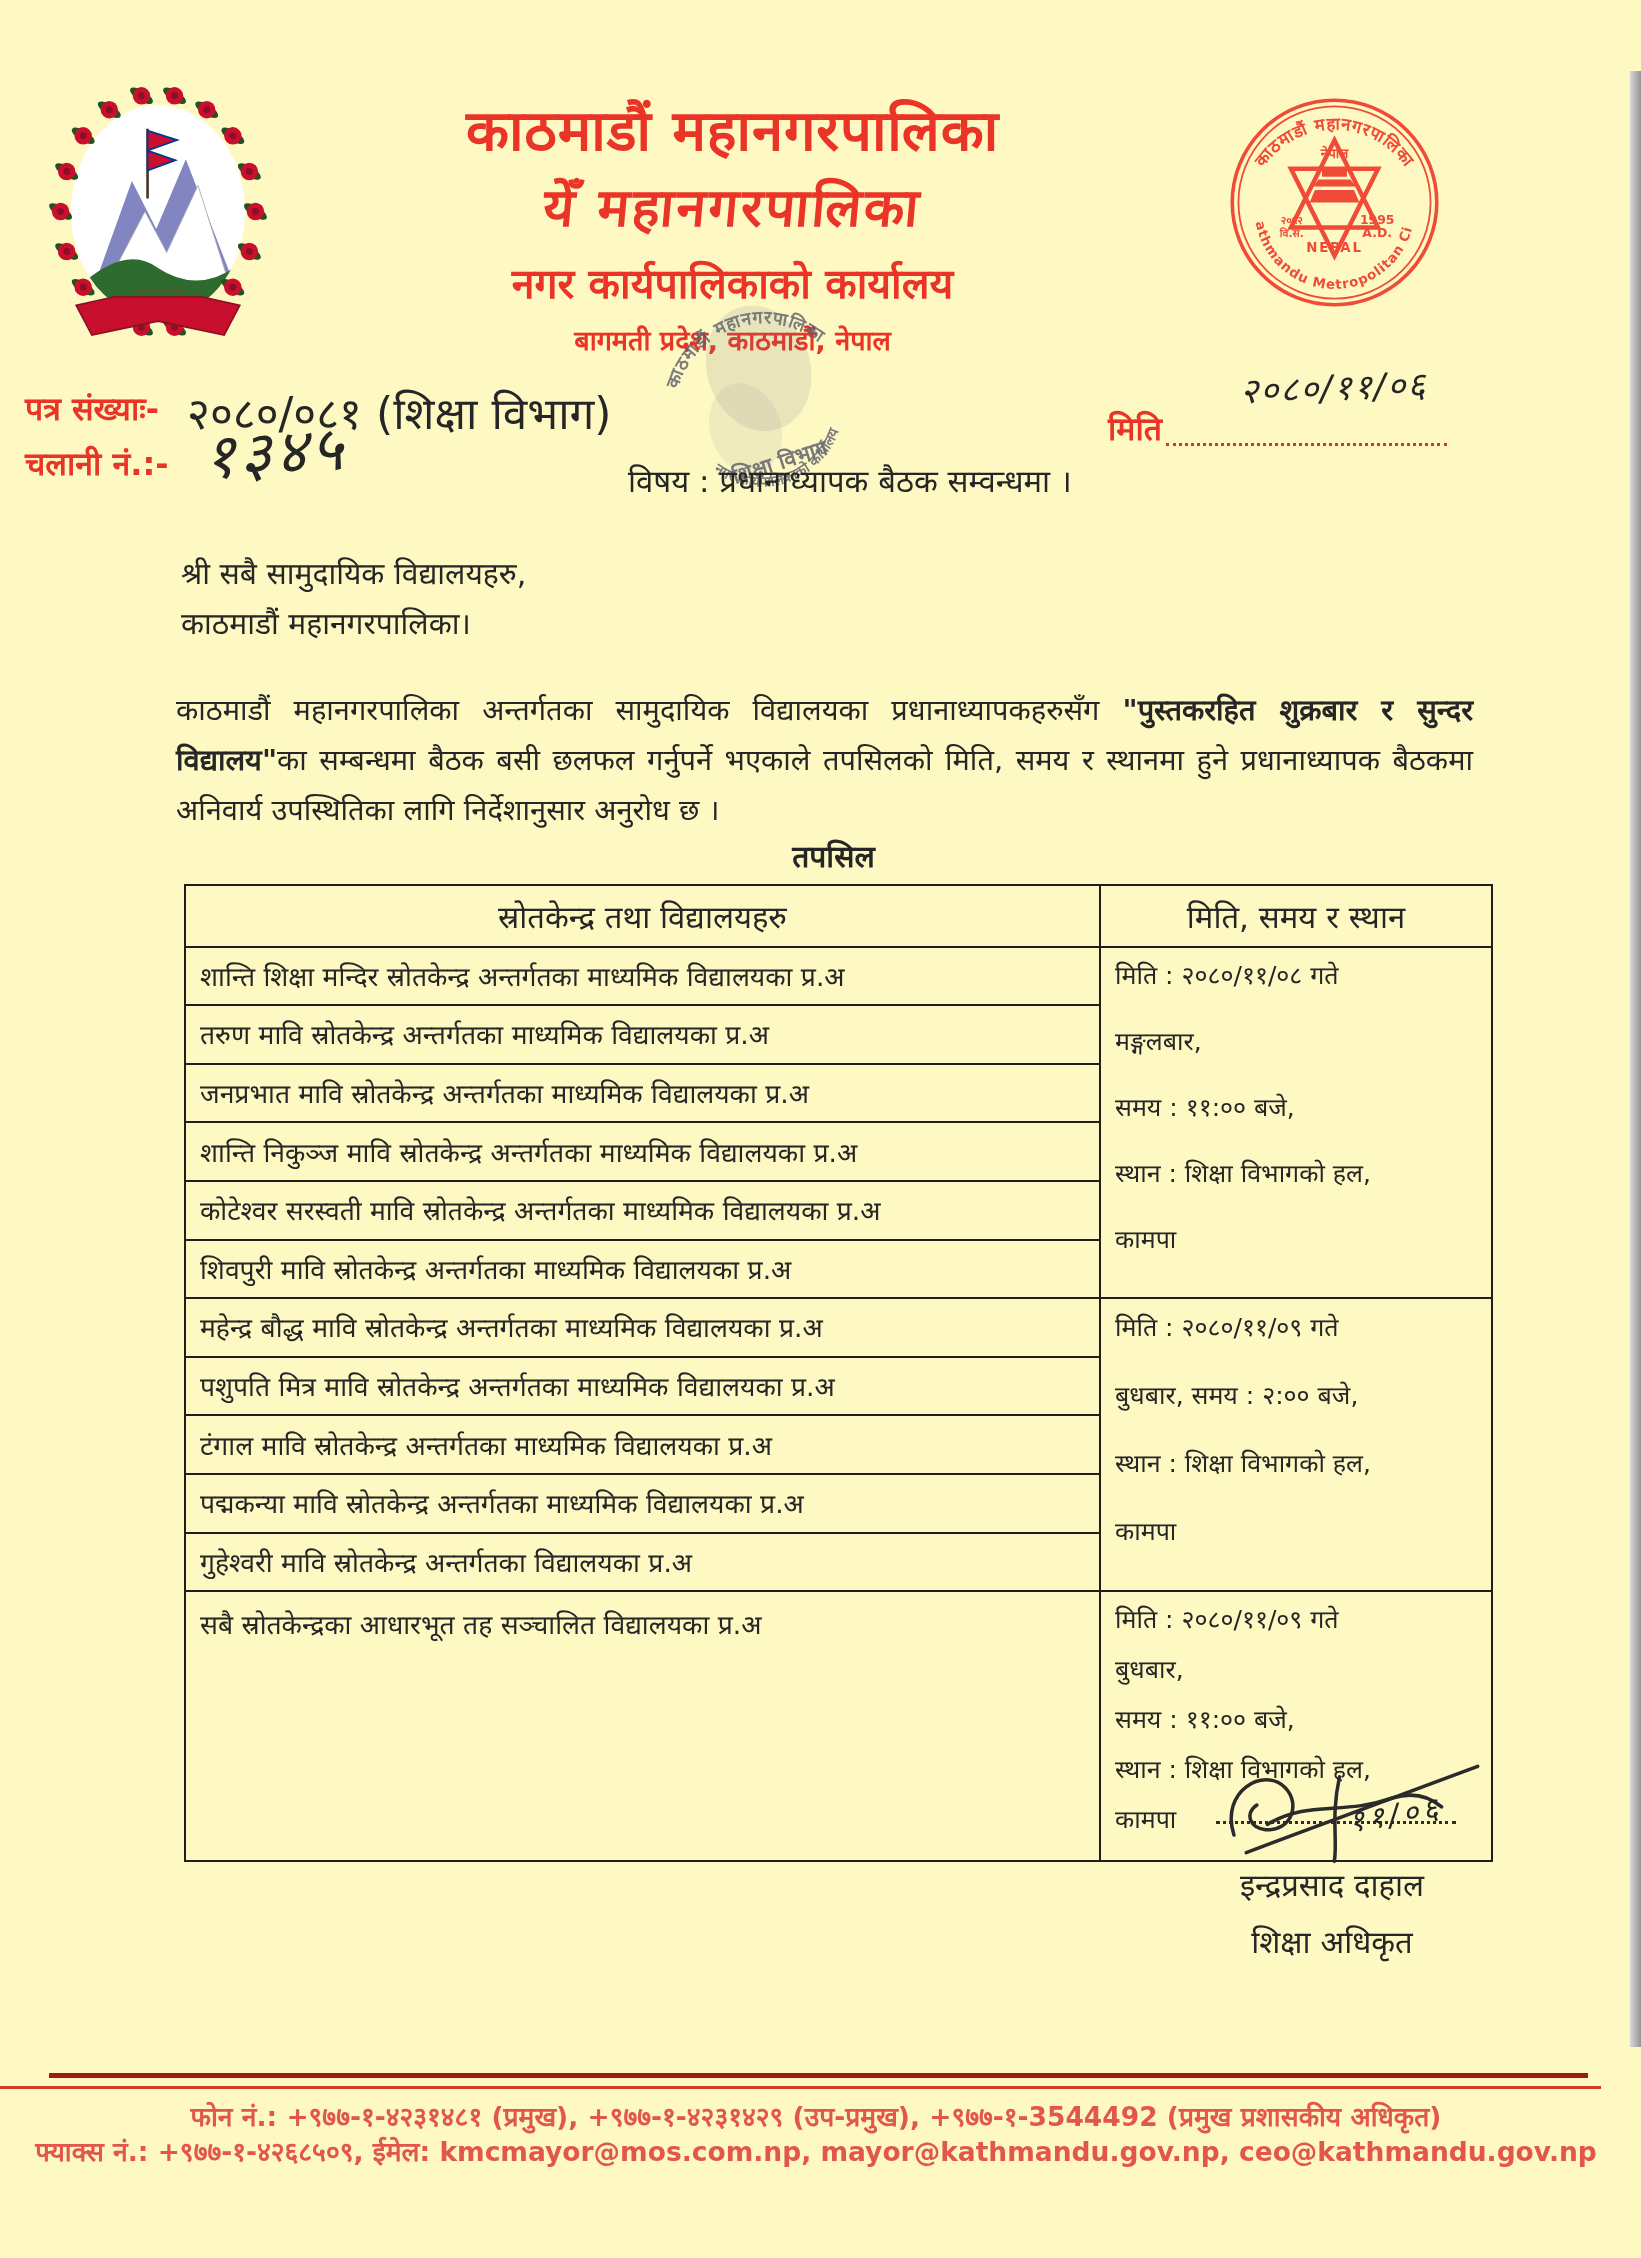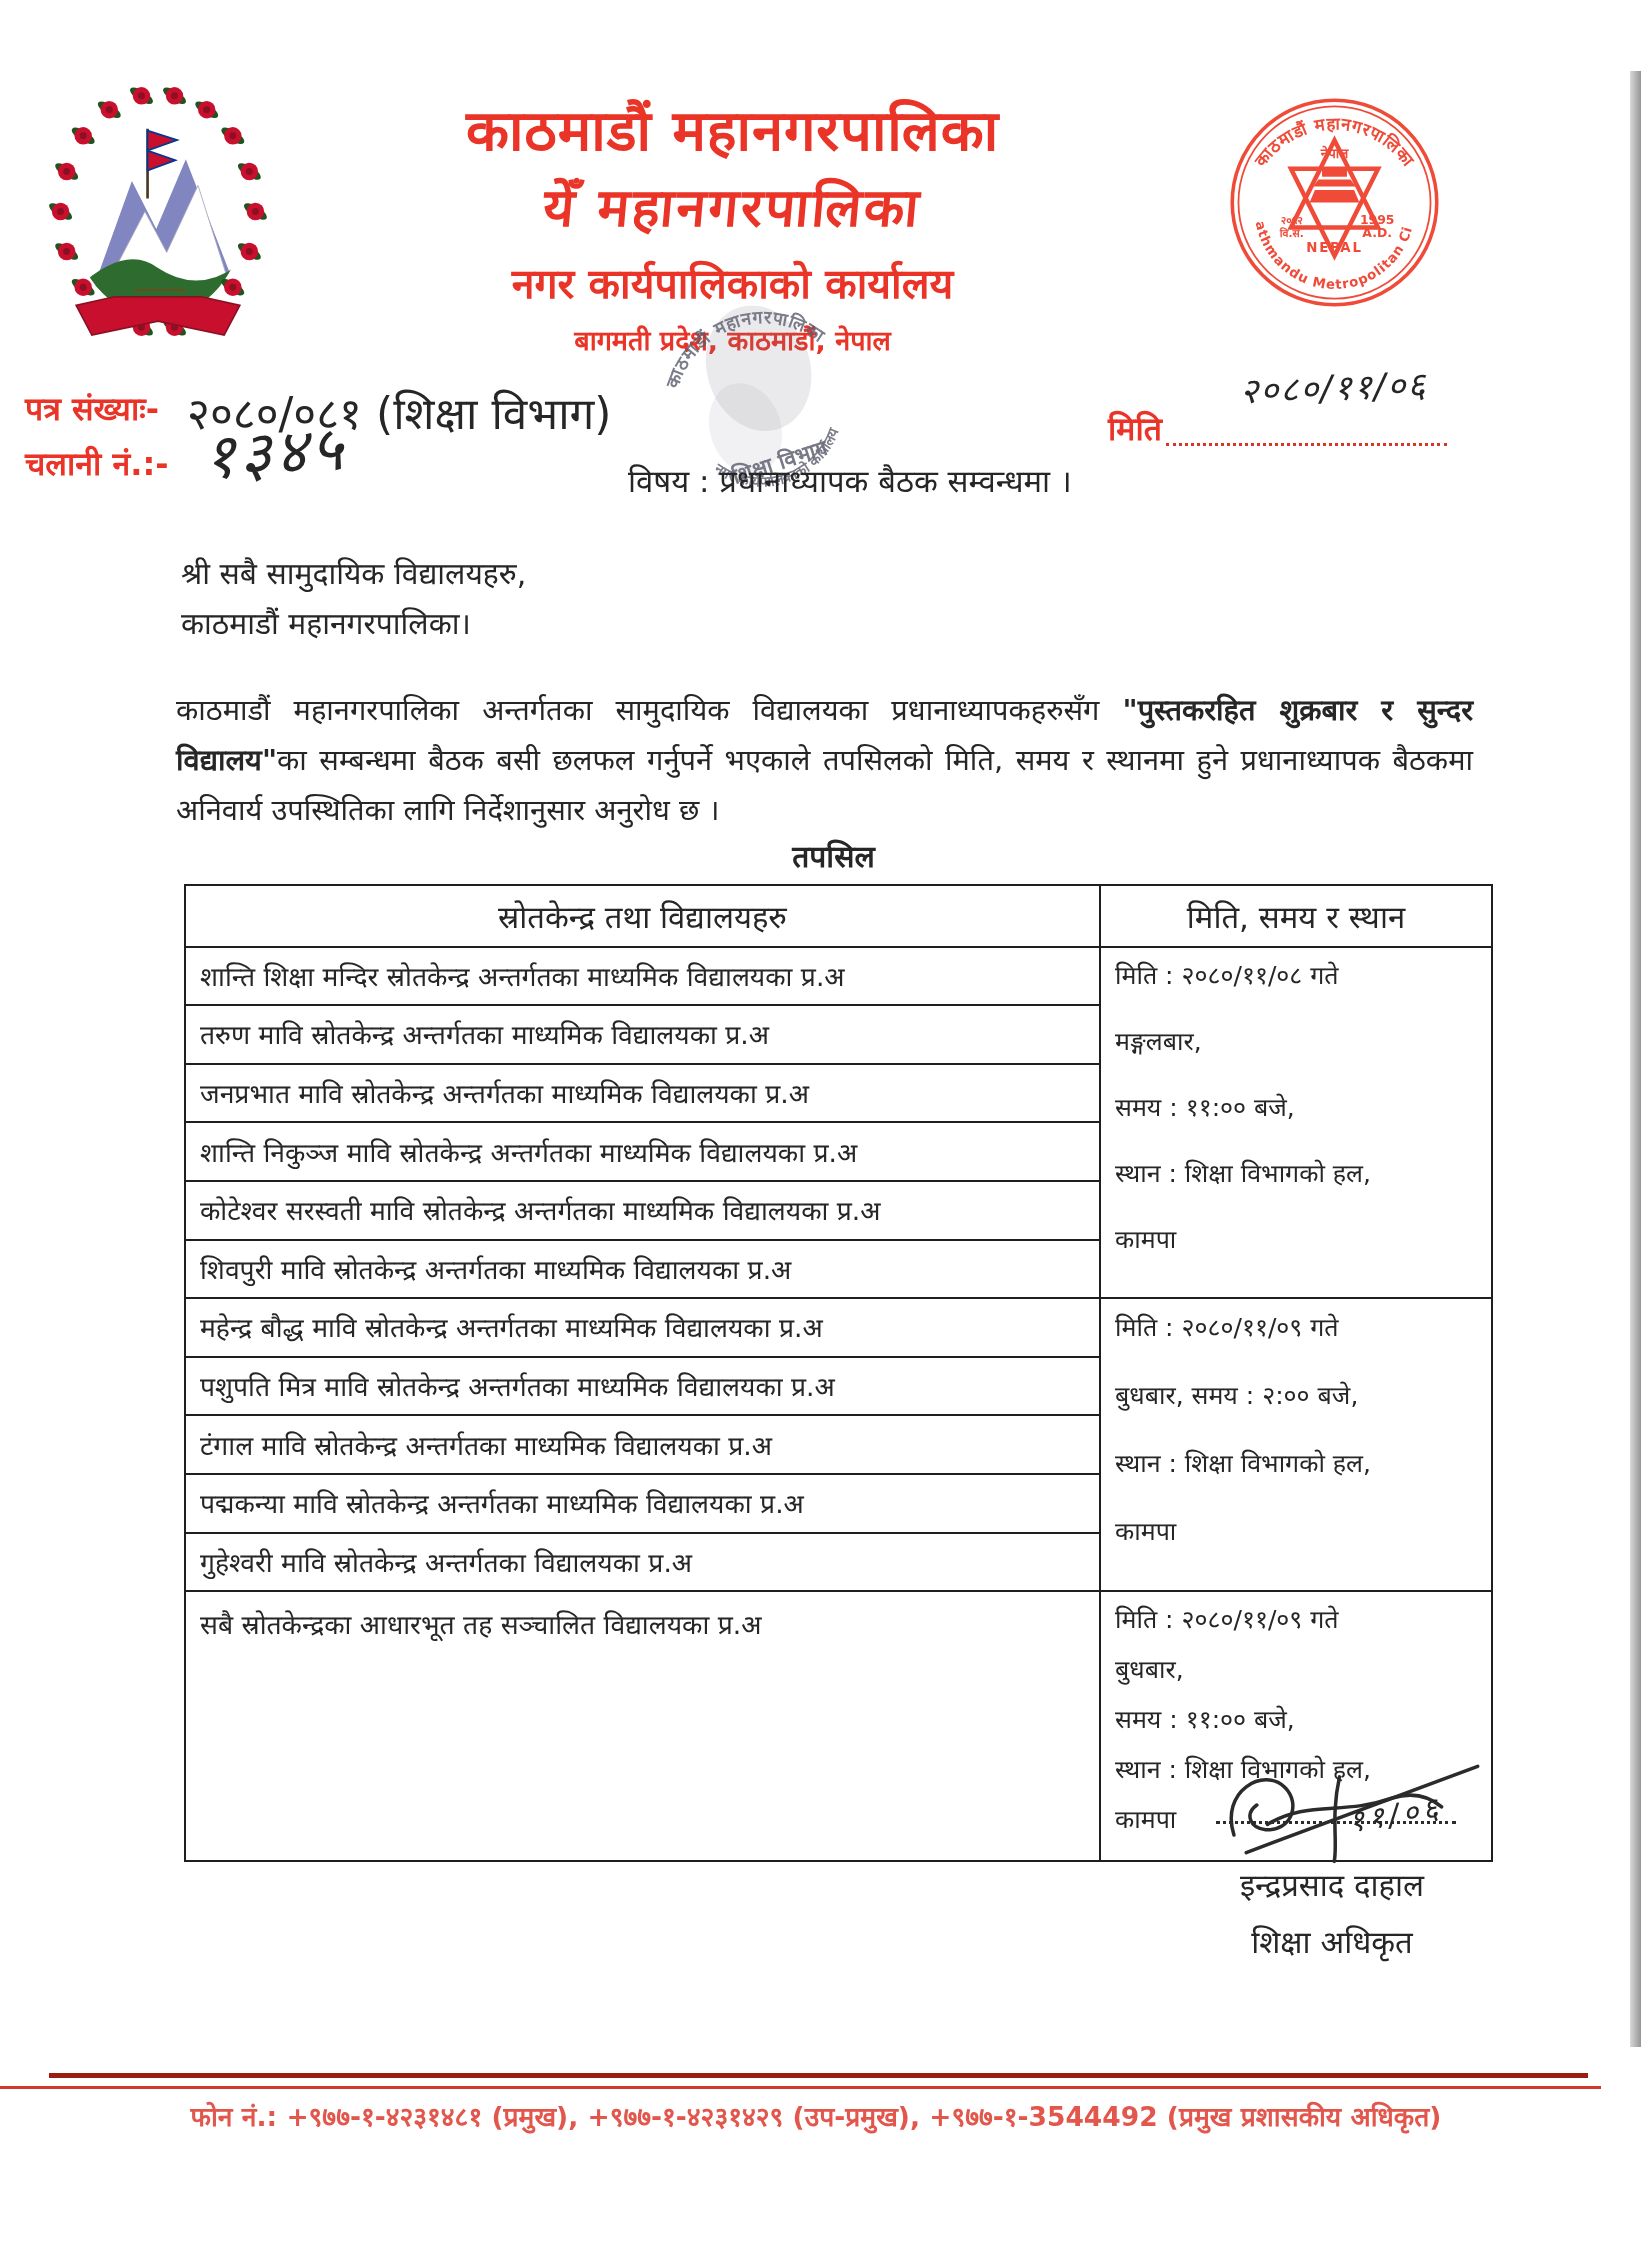--- a/index.html
+++ b/index.html
@@ -1,18 +1,18 @@
 <!DOCTYPE html>
 <html style="font-size:14px"><head>
 <meta charset="utf-8">
 <style>
   html,body{margin:0;padding:0;background:#e9e9e9;}
   .page{
     position:relative; width:1642px; height:2258px; margin:0 auto;
-    background:#ffffff; overflow:hidden;
+    background:#fef9c3; overflow:hidden;
     font-family:"DejaVu Sans", sans-serif; color:#262626;
   }
   .abs{position:absolute;}
   
   .hdr-center{left:93px; width:1279px; text-align:center;}
   .t1{top:90px; font-size:56px; font-weight:bold; color:#e93427; letter-spacing:0.9px;}
   .t2{top:169px; font-size:53px; font-weight:bold; color:#e93427;
       font-family:"DejaVu Serif", serif; transform:skewX(-5deg); letter-spacing:2.6px;}
   .t3{top:254px; font-size:41px; font-weight:bold; color:#e93427;}
   .t4{top:321px; font-size:27px; font-weight:bold; color:#e93427;}
@@ -259,16 +259,19 @@
     </g>
   </svg>
   <div class="abs sig-dots"></div>
   <div class="abs ink sig-note">११/०६</div>
   <div class="abs ink sig-name">इन्द्रप्रसाद दाहाल</div>
   <div class="abs ink sig-title">शिक्षा अधिकृत</div>
 
   <div class="abs rule1"></div>
   <div class="abs rule2"></div>
   <div class="abs foot f1">फोन नं.: +९७७-१-४२३१४८१ (प्रमुख), +९७७-१-४२३१४२९ (उप-प्रमुख), +९७७-१-3544492 (प्रमुख प्रशासकीय अधिकृत)</div>
+  <div class="abs foot f2">
+    <span>फ्याक्स नं.: +९७७-१-४२६८५०९, ईमेल: </span><span>kmcmayor@mos.com.np, mayor@kathmandu.gov.np, ceo@kathmandu.gov.np</span>
+  </div>
 
   <div class="abs scan-edge"></div>
 </div>
 
 
 </body></html>

